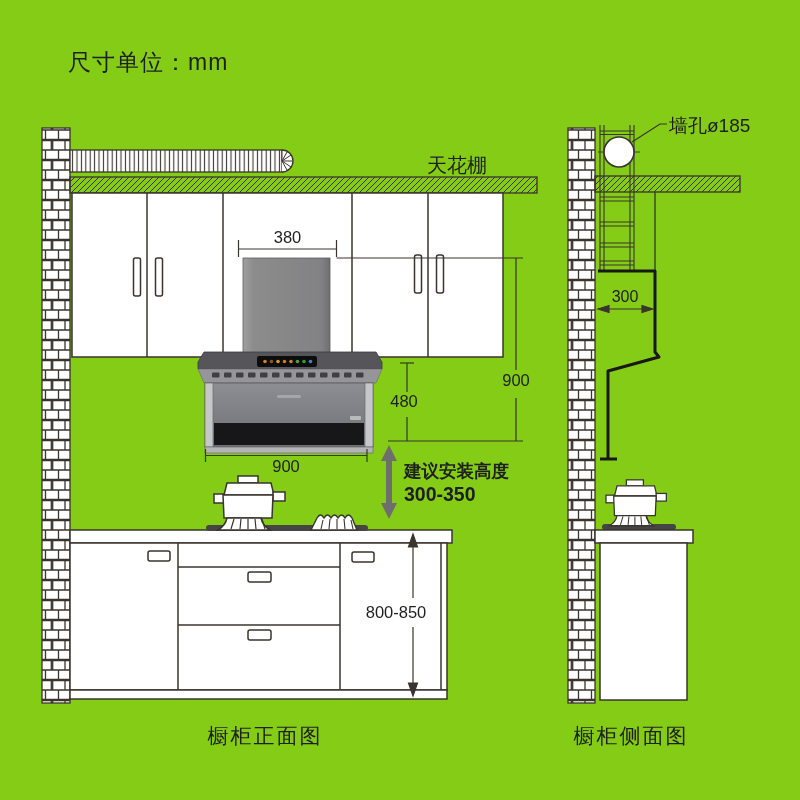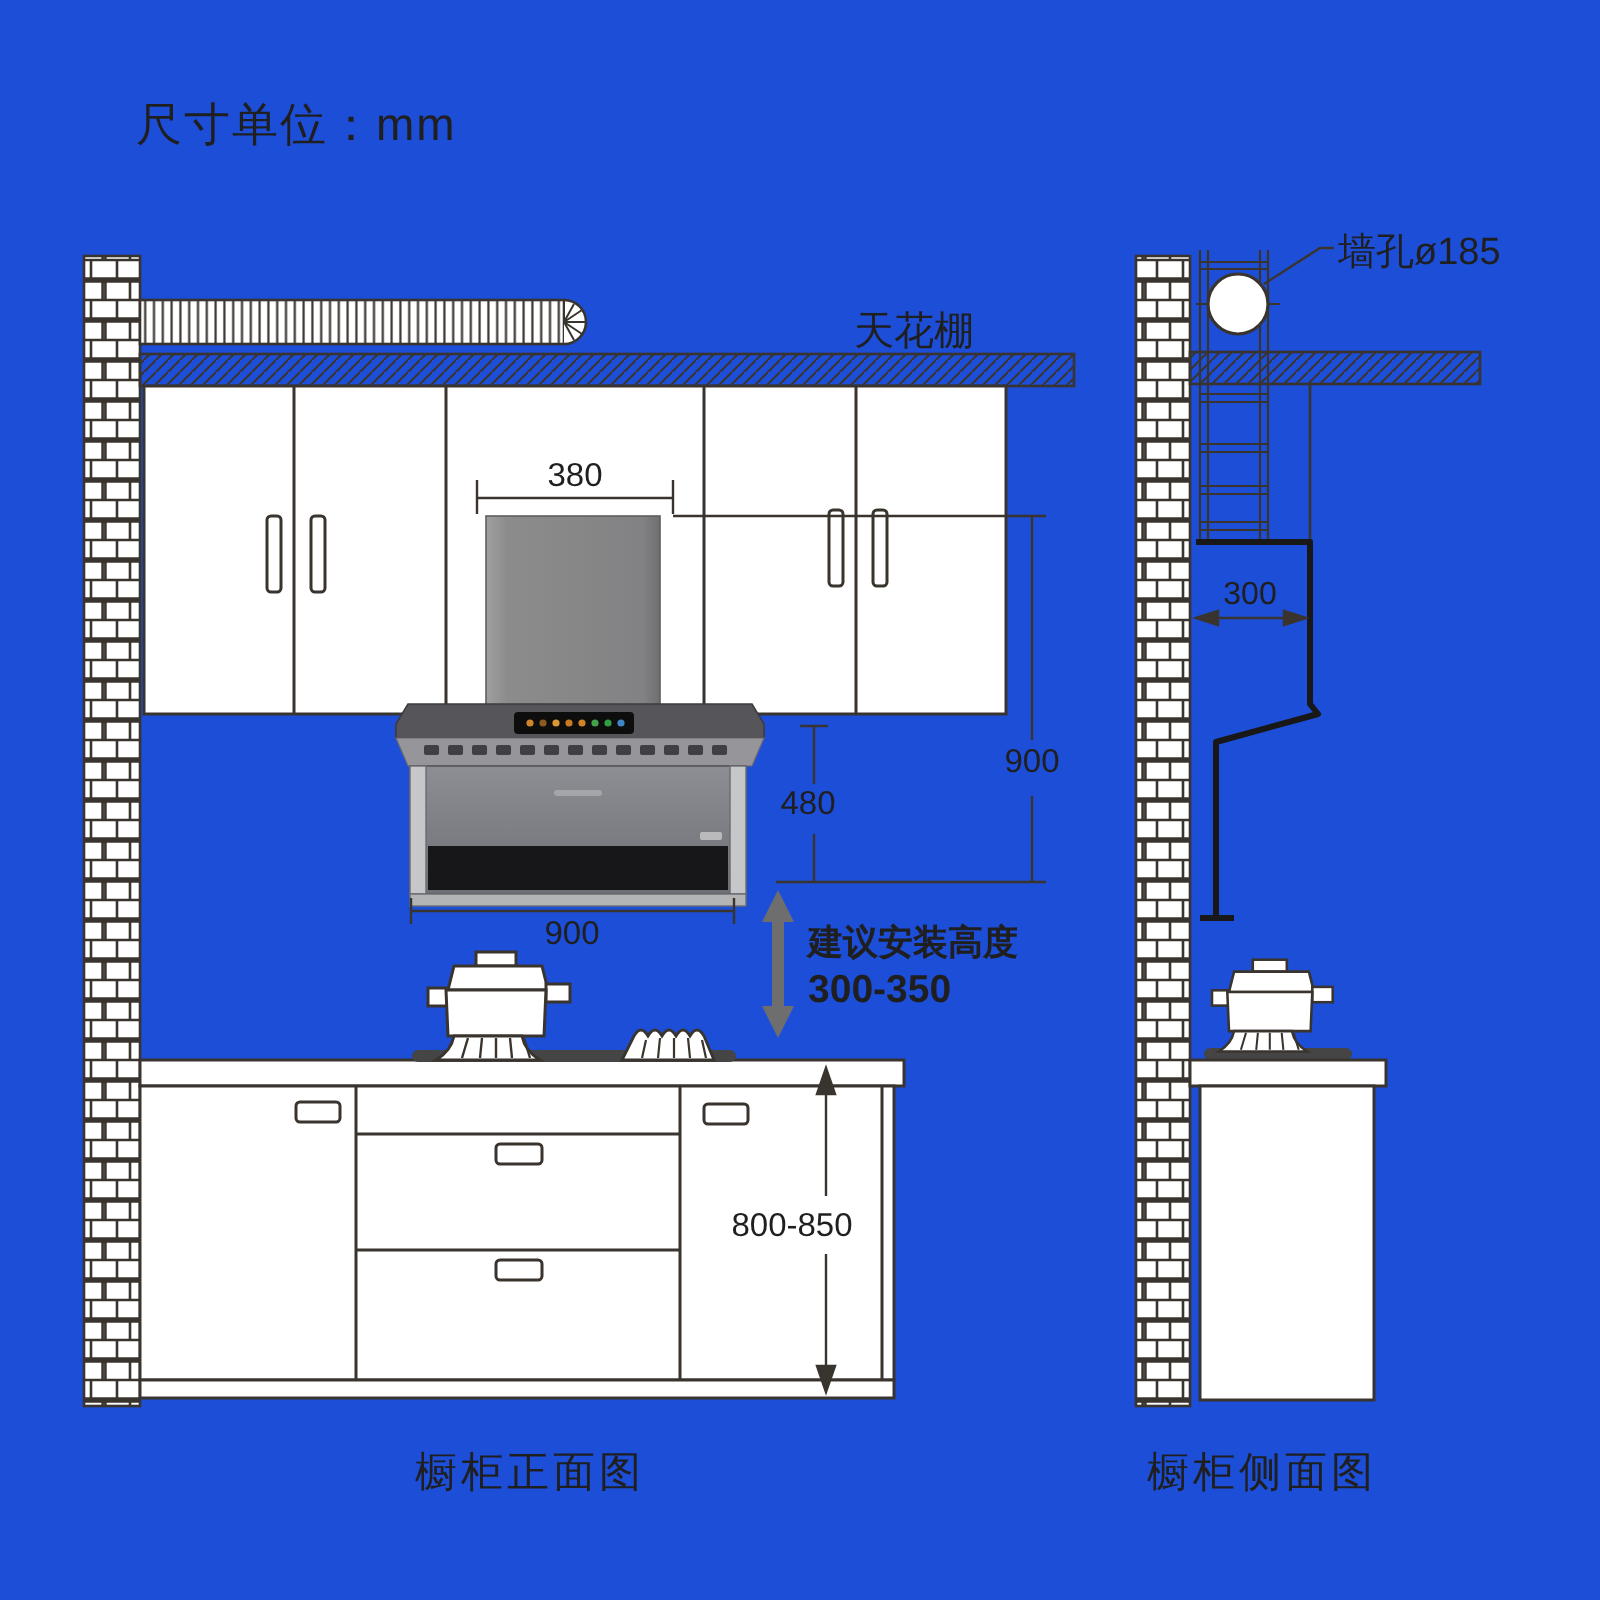--- a/index.html
+++ b/index.html
@@ -1,16 +1,16 @@
 <!DOCTYPE html>
 <html><head>
 <meta charset="utf-8">
 <style>
   html,body{margin:0;padding:0;background:#ffffff;}
-  .page{position:relative;width:800px;height:800px;background:#1d4ed8;overflow:hidden;
+  .page{position:relative;width:800px;height:800px;background:#84cc16;overflow:hidden;
         font-family:"Liberation Sans", sans-serif;}
   svg{display:block;}
   text{fill:#1f1f1f;font-family:"Liberation Sans", sans-serif;}
   .dimnum{font-size:16.5px;}
   .caption{font-size:21px;letter-spacing:2px;}
   .lbl{font-size:20px;}
 </style>
 </head>
 <body>
 

